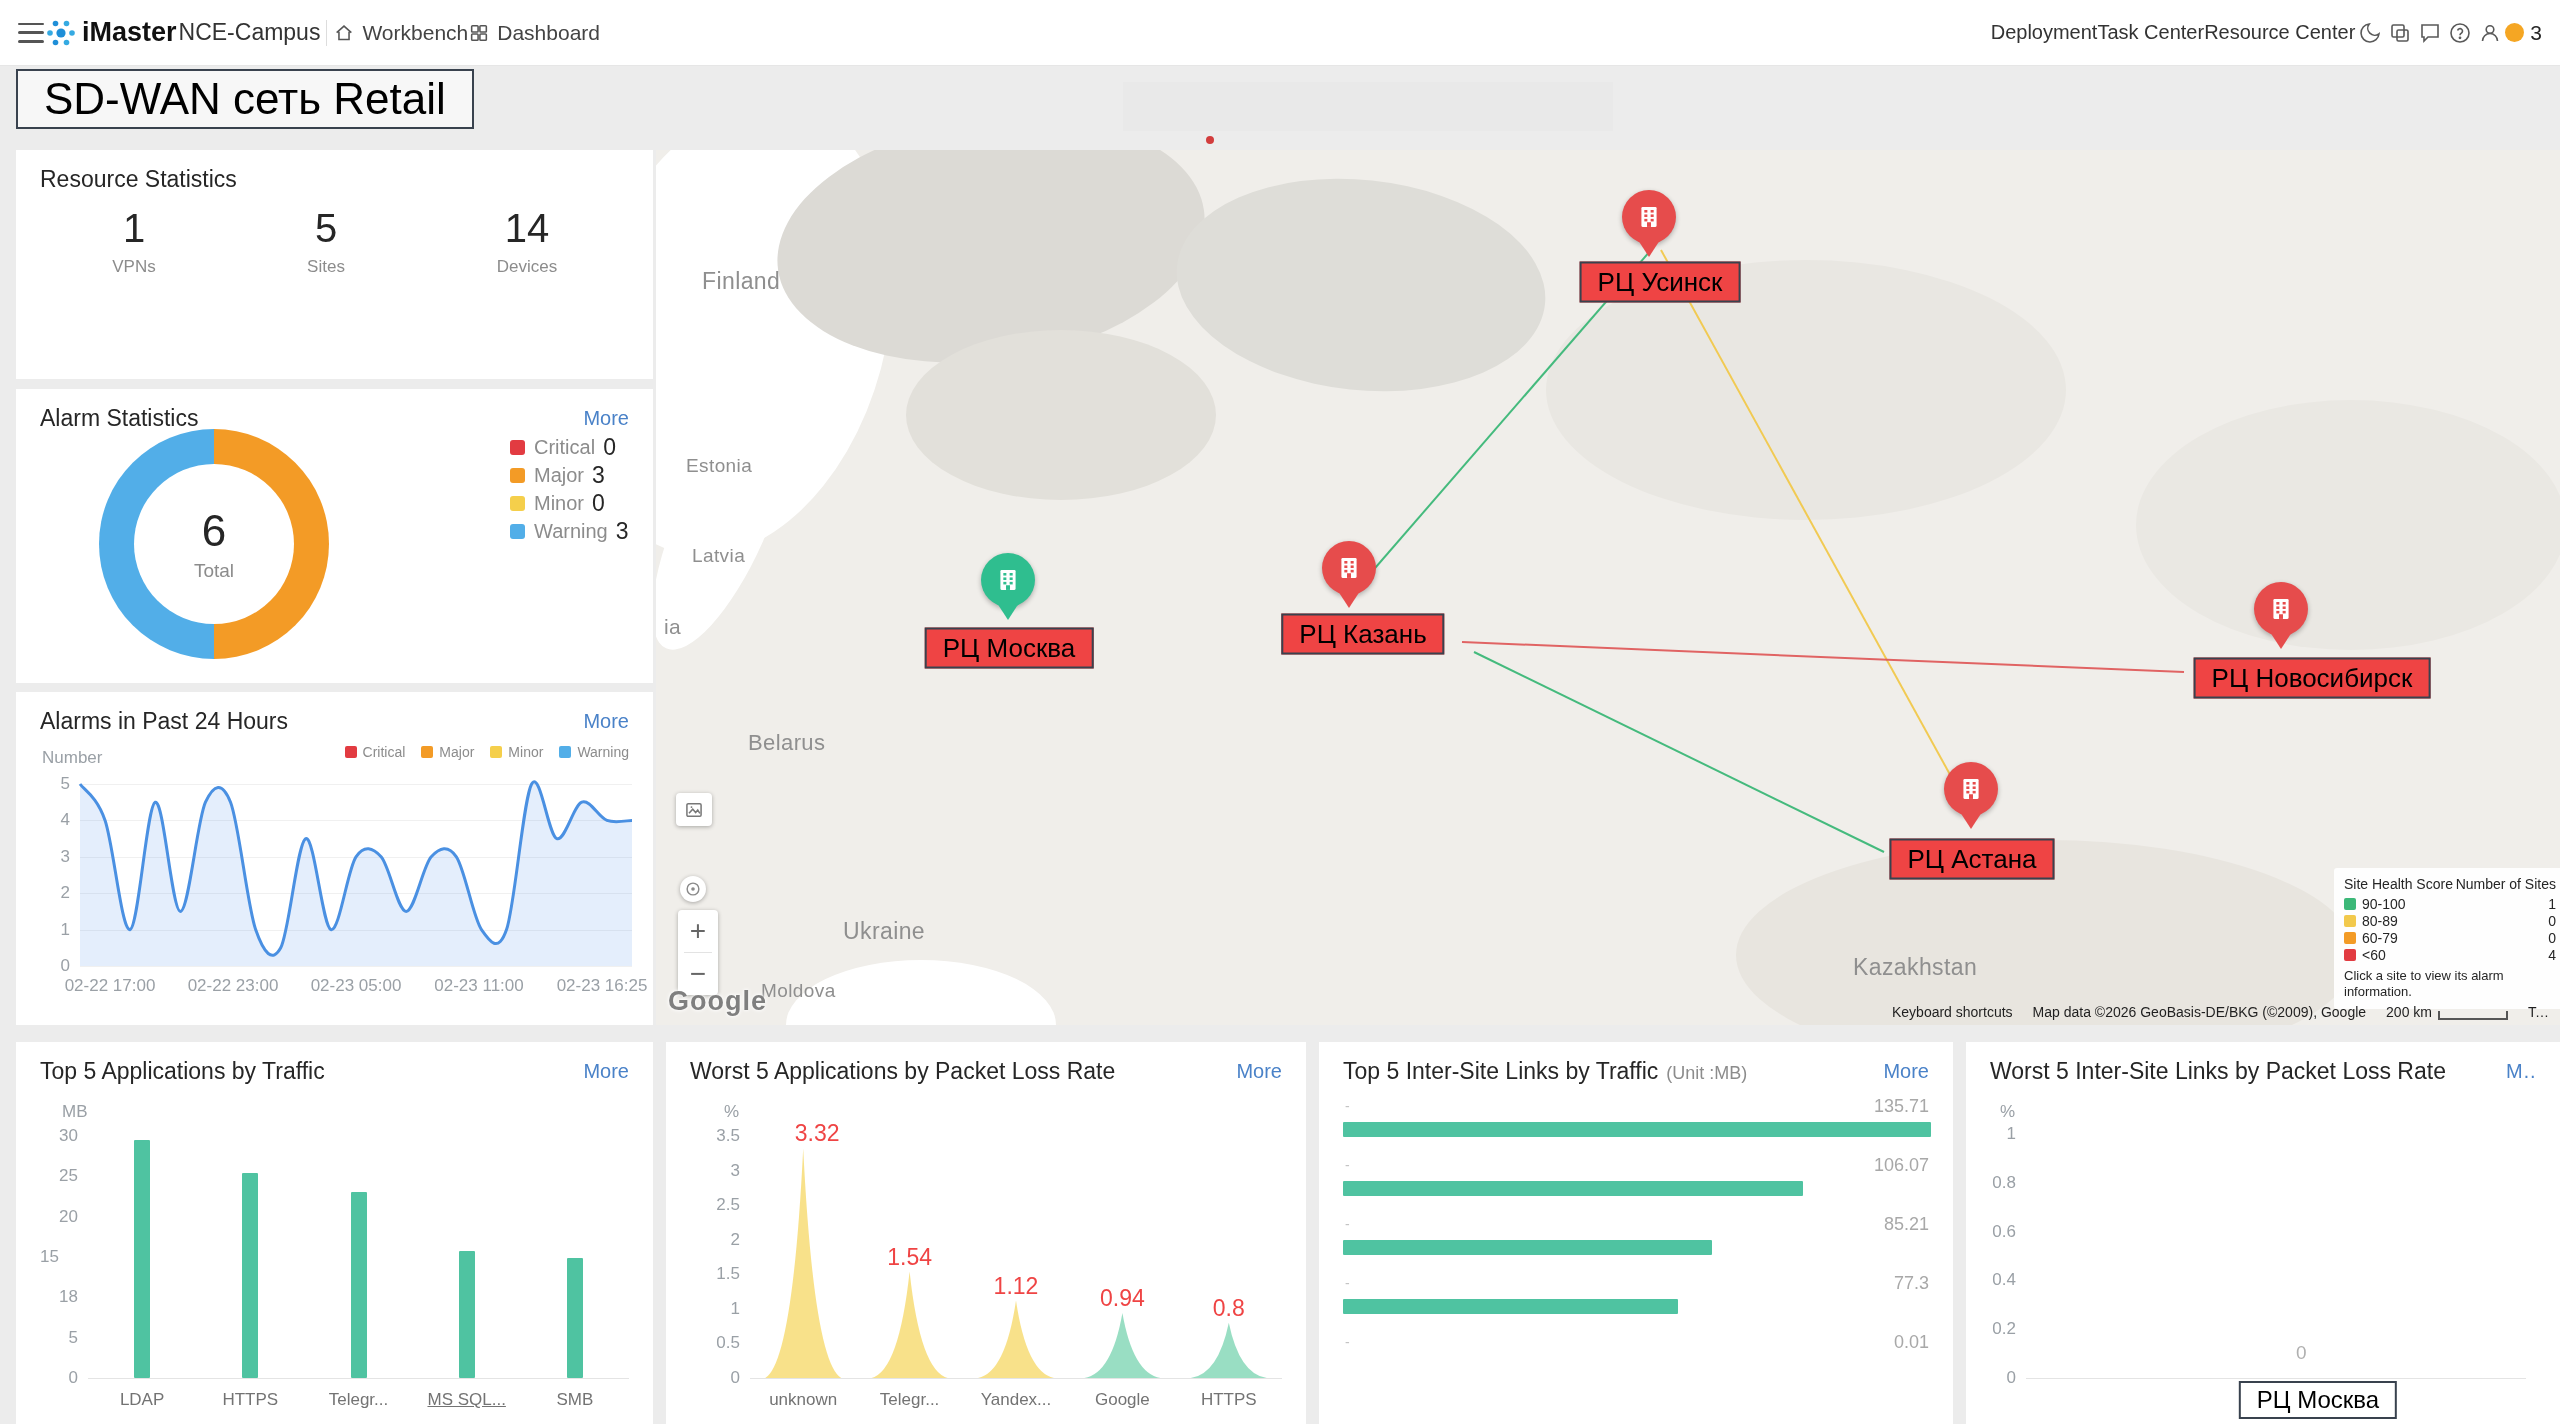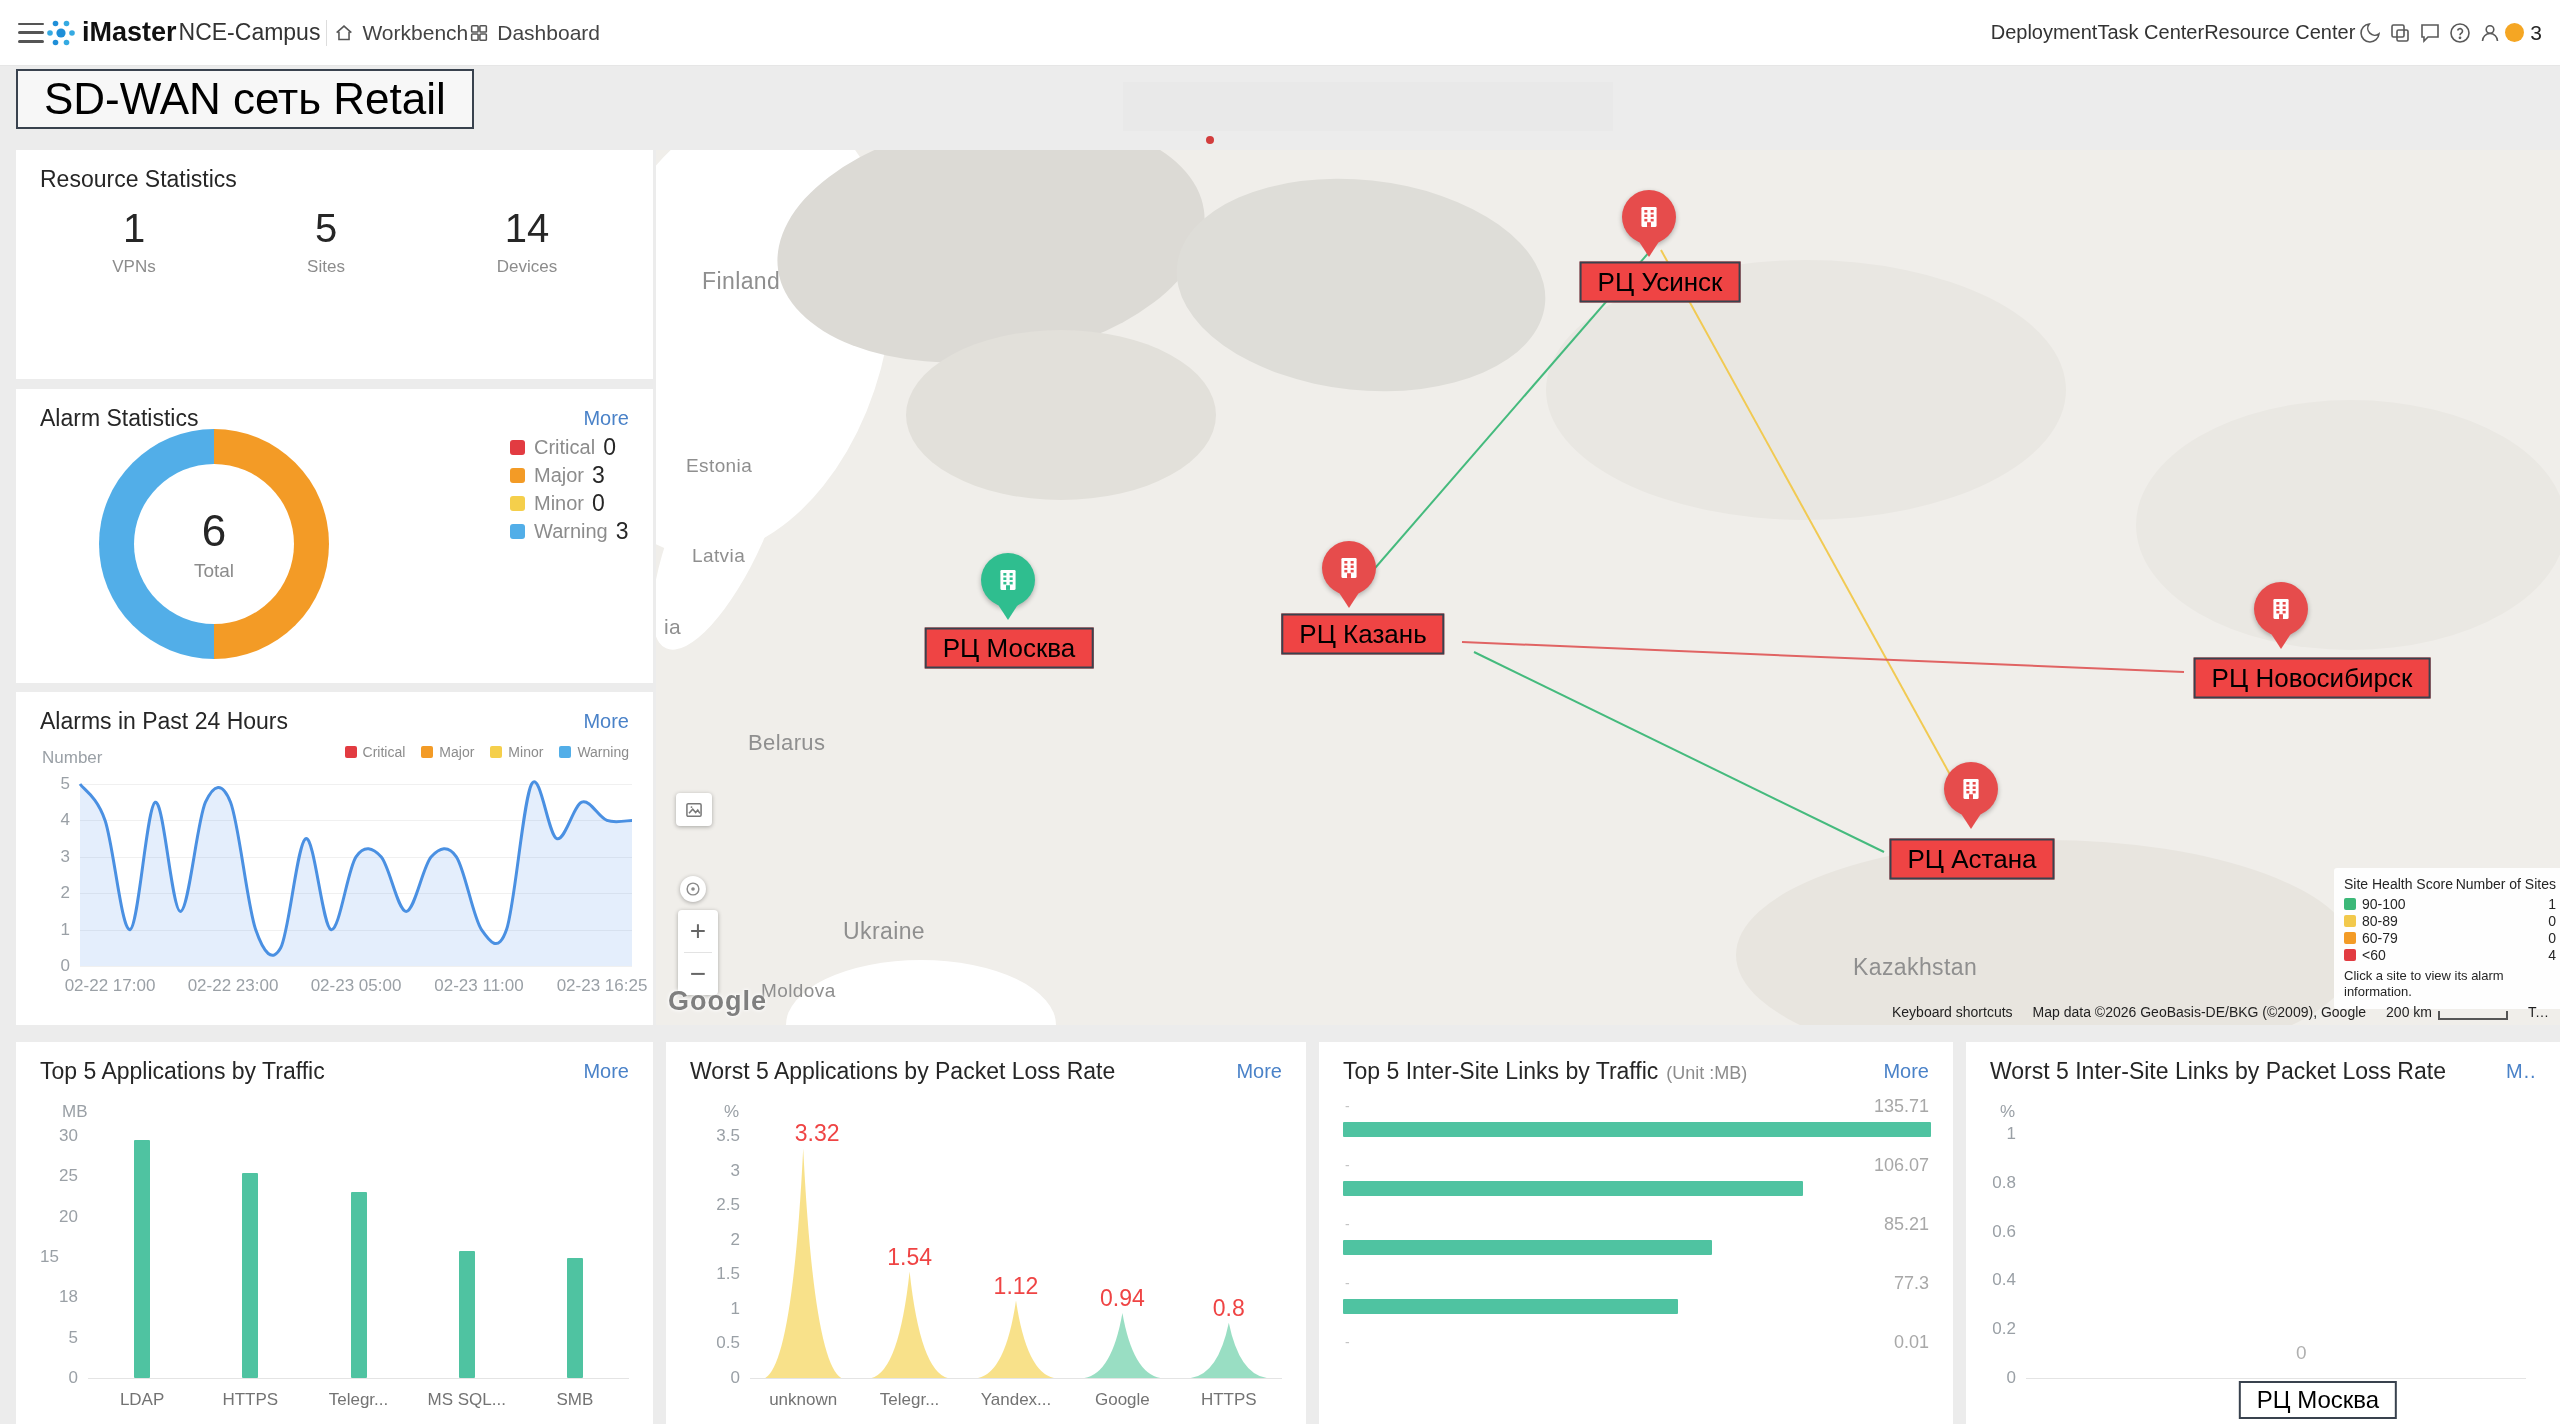--- a/index.html
+++ b/index.html
@@ -476,21 +476,21 @@
         <div class="ytick" style="left: 24px; top: 124.333px; width: 38px; text-align: right;">25</div>
         <div class="ytick" style="left: 24px; top: 84px; width: 38px; text-align: right;">30</div>
         <div class="baseline" style="left: 72px; top: 336px; width: 541px;"></div>
         <div class="bar-v" style="left: 118.1px; top: 98.0333px; width: 16px; height: 237.967px; background: rgb(79, 195, 161);"></div>
         <div class="cat" style="left: 66.1px; top: 348px; width: 120px; text-align: center; color: rgb(115, 115, 115);">LDAP</div>
         <div class="bar-v" style="left: 226.3px; top: 131.107px; width: 16px; height: 204.893px; background: rgb(79, 195, 161);"></div>
         <div class="cat" style="left: 174.3px; top: 348px; width: 120px; text-align: center; color: rgb(115, 115, 115);">HTTPS</div>
         <div class="bar-v" style="left: 334.5px; top: 150.467px; width: 16px; height: 185.533px; background: rgb(79, 195, 161);"></div>
         <div class="cat" style="left: 282.5px; top: 348px; width: 120px; text-align: center; color: rgb(115, 115, 115);">Telegr...</div>
         <div class="bar-v" style="left: 442.7px; top: 208.547px; width: 16px; height: 127.453px; background: rgb(79, 195, 161);"></div>
-        <div class="cat" style="left: 390.7px; top: 348px; width: 120px; text-align: center; color: rgb(115, 115, 115);">MS SQL...</div>
+        <div class="cat" style="left: 390.7px; top: 348px; width: 120px; text-align: center; color: rgb(115, 115, 115); text-decoration: underline;">MS SQL...</div>
         <div class="bar-v" style="left: 550.9px; top: 215.807px; width: 16px; height: 120.193px; background: rgb(79, 195, 161);"></div>
         <div class="cat" style="left: 498.9px; top: 348px; width: 120px; text-align: center; color: rgb(115, 115, 115);">SMB</div>
       </div>
   </section>
 
   <section class="panel" id="p-loss">
     <div class="panel-title">Worst 5 Applications by Packet Loss Rate</div>
     <a class="more">More</a>
     <div class="axis-name" style="left:58px;top:60px">%</div>
     <div id="loss-chart" style="position:absolute;inset:0">

